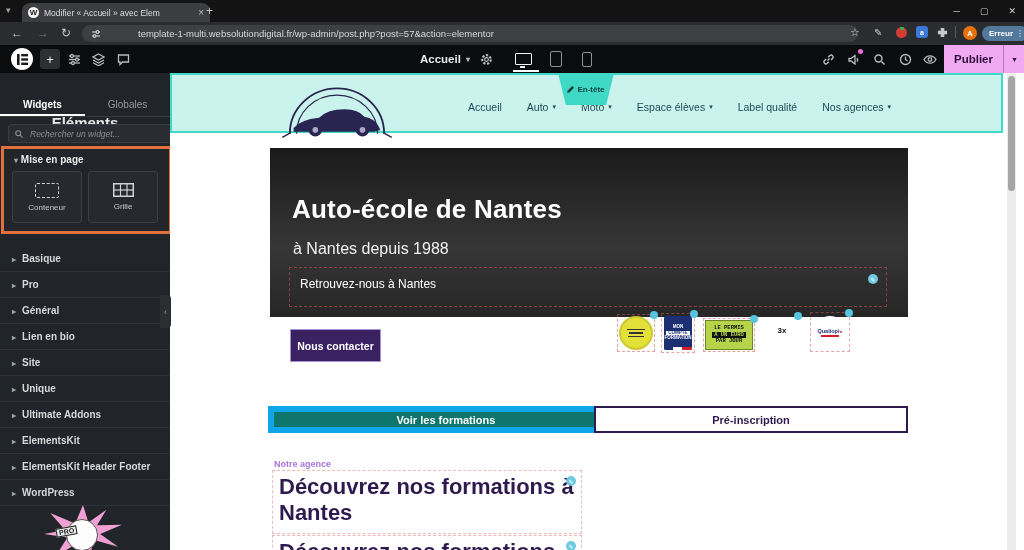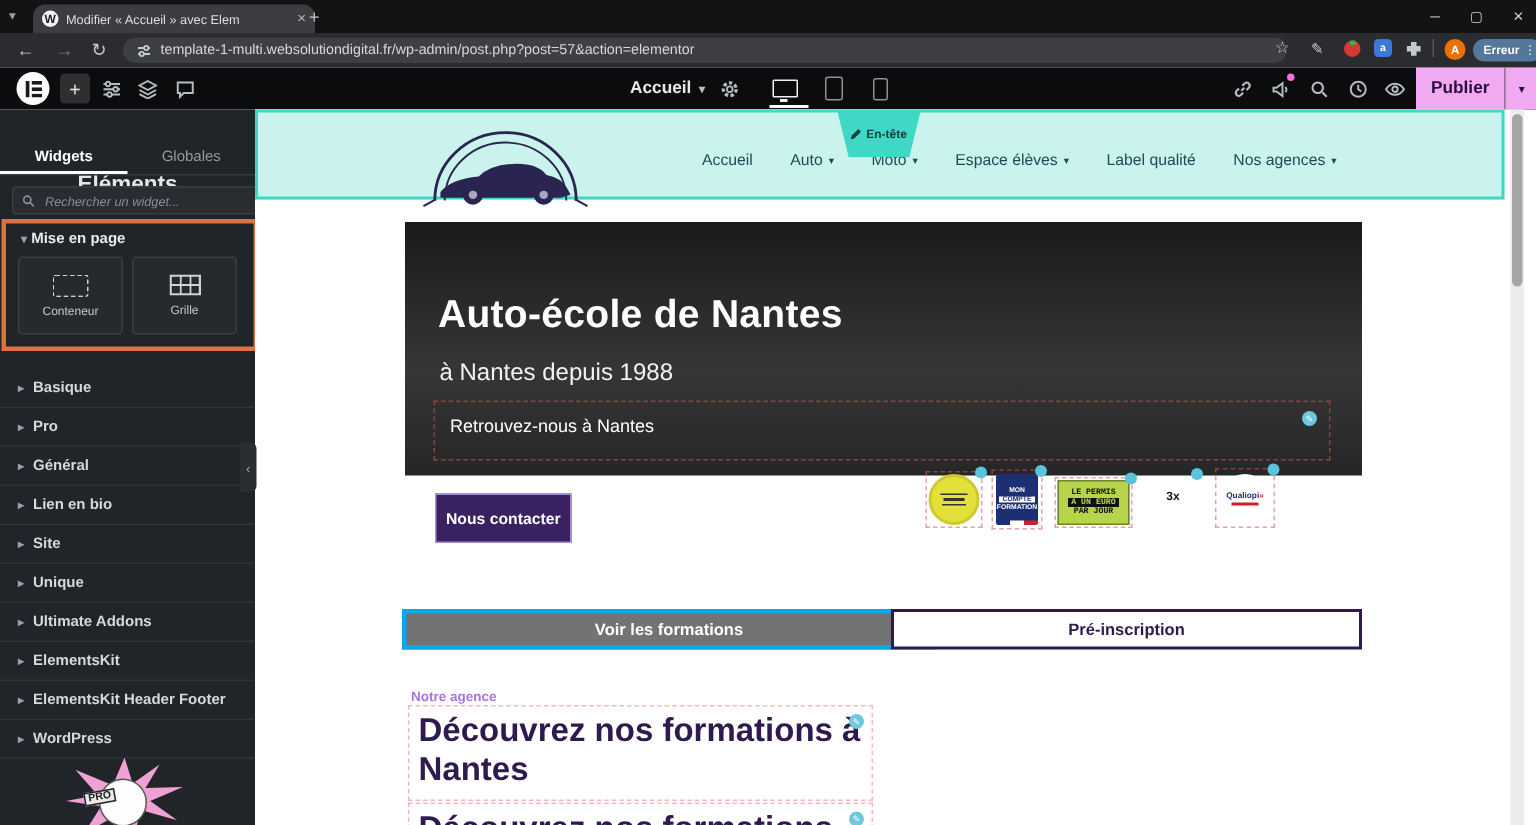--- a/index.html
+++ b/index.html
@@ -15,21 +15,21 @@
        font-size:8px;font-weight:bold;display:flex;align-items:center;justify-content:center;flex:0 0 auto;}
   .tabtitle{color:#dcdee0;font-size:8.5px;white-space:nowrap;overflow:hidden;width:130px;}
   .tabclose{color:#b7babd;font-size:10px;margin-left:auto;}
   .newtab{left:206px;top:4px;color:#c3c6c9;font-size:12px;}
   .wincontrols{right:8px;top:0;height:22px;display:flex;gap:20px;align-items:center;color:#cfd1d3;font-size:9px;}
   .toolbar{left:0;top:22px;width:1024px;height:23px;background:#2b2c2f;display:flex;align-items:center;}
   .navglyph{color:#c6c9cc;font-size:12px;line-height:1;}
   .navglyph.dim{color:#77797c;}
   .addressbar{left:82px;top:25px;width:758px;height:17px;background:#3d3f43;border-radius:9px;
        display:flex;align-items:center;gap:6px;padding:0 9px;}
-  .urltext{color:#d6d8da;font-size:9.5px;white-space:nowrap;overflow:hidden;}
+  .urltext{color:#d6d8da;font-size:9.5px;white-space:nowrap;overflow:hidden;margin-left:31px;}
   .extdot{width:12px;height:12px;border-radius:3px;display:flex;align-items:center;justify-content:center;}
   .avatar{width:14px;height:14px;border-radius:50%;background:#e8710a;color:#fff;font-size:8px;font-weight:bold;
        display:flex;align-items:center;justify-content:center;}
   .errpill{height:15px;background:#54789b;border-radius:8px;color:#fff;font-size:8px;
        display:flex;align-items:center;padding:0 4px 0 7px;gap:3px;font-weight:bold;}
   
   .ebar{left:0;top:45px;width:1024px;height:28px;background:#0b0c0d;}
   .elogo{left:11px;top:48px;width:22px;height:22px;border-radius:50%;background:#fff;
        display:flex;align-items:center;justify-content:center;}
   .eplus{left:40px;top:49px;width:20px;height:20px;background:#2d2f31;border-radius:3px;color:#e8e8e8;
@@ -120,21 +120,21 @@
   .b4front{position:absolute;left:8px;top:7px;width:20px;height:14px;background:#fff;color:#111;
        font-size:8px;font-weight:bold;display:flex;align-items:center;justify-content:center;}
   .b5c{width:32px;height:32px;border-radius:50%;background:#fff;display:flex;flex-direction:column;
        align-items:center;justify-content:center;}
   .b5c .q{font-size:5.5px;font-weight:bold;color:#1c2f73;}
   .b5c .q em{color:#d21f2c;font-style:normal;}
   .b5c .bar{width:18px;height:2px;background:#d21f2c;margin-top:1px;}
   .edot{position:absolute;right:-4px;top:-4px;width:8px;height:8px;border-radius:50%;background:#58c3dd;}
   .actionbtn{position:absolute;top:333px;height:27px;display:flex;align-items:center;justify-content:center;
        font-size:11px;font-weight:bold;box-sizing:border-box;}
-  .actionbtn.filled{left:98px;width:356px;background:#737373;color:#fff;border:3px solid #0ea5e9;}
+  .actionbtn.filled{left:98px;width:356px;background:#0f766e;color:#fff;border:6px solid #0ea5e9;}
   .actionbtn.outline{left:424px;width:314px;background:#fff;color:#2e1a4e;border:2px solid #2e1a4e;}
   .eyebrow{position:absolute;left:104px;top:386px;color:#a874e0;font-size:9px;font-weight:bold;}
   .headingbox{position:absolute;left:102px;width:308px;border:1px dashed rgba(230,130,130,.55);}
   .headingbox .h{padding:3px 6px;color:#2e1a4e;font-size:22px;line-height:1.18;font-weight:800;}
   .vscroll{position:absolute;right:0;top:0;width:9px;height:477px;background:#ececec;}
   .vthumb{position:absolute;left:1px;top:3px;width:7px;height:115px;background:#a6a6a6;border-radius:4px;}
   svg{display:block;}
 </style>
 </head>
 <body>

